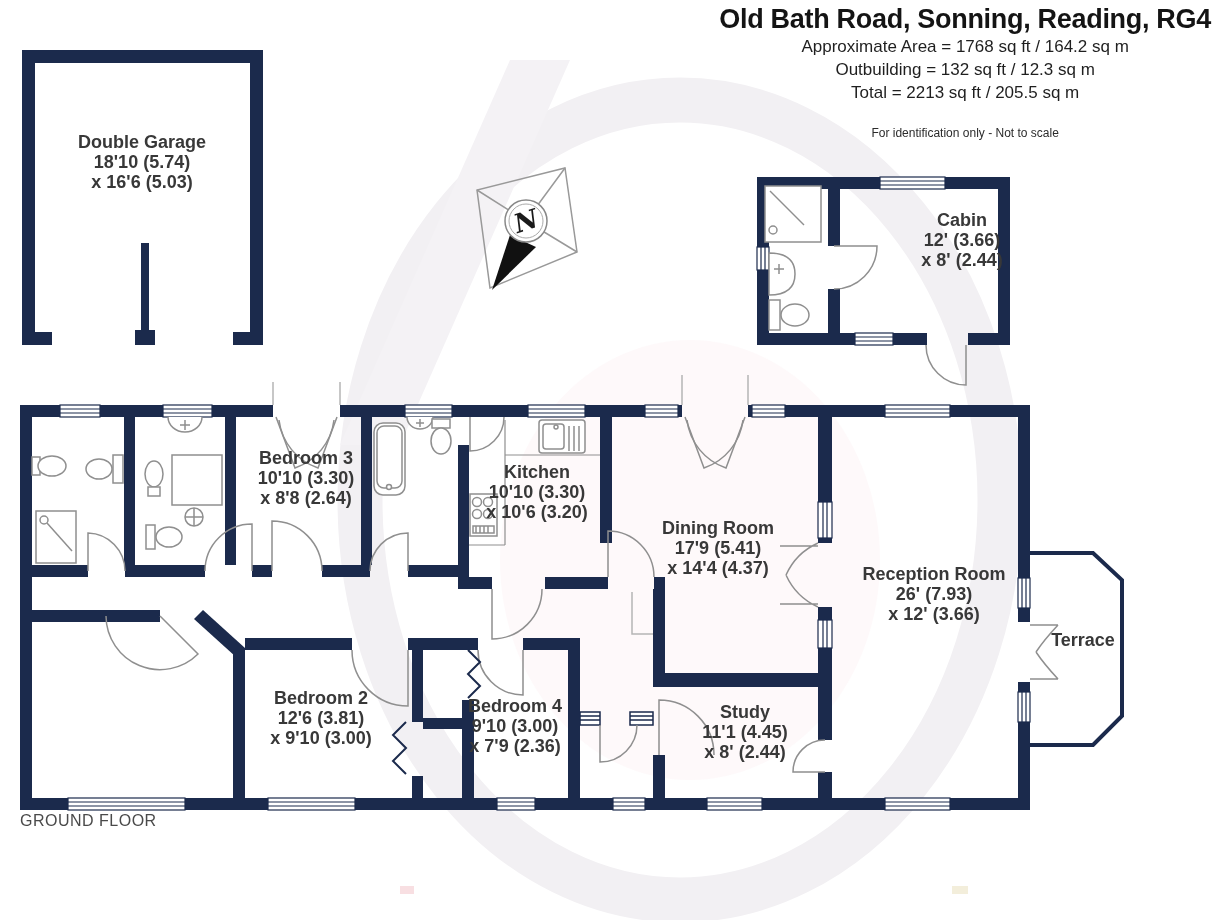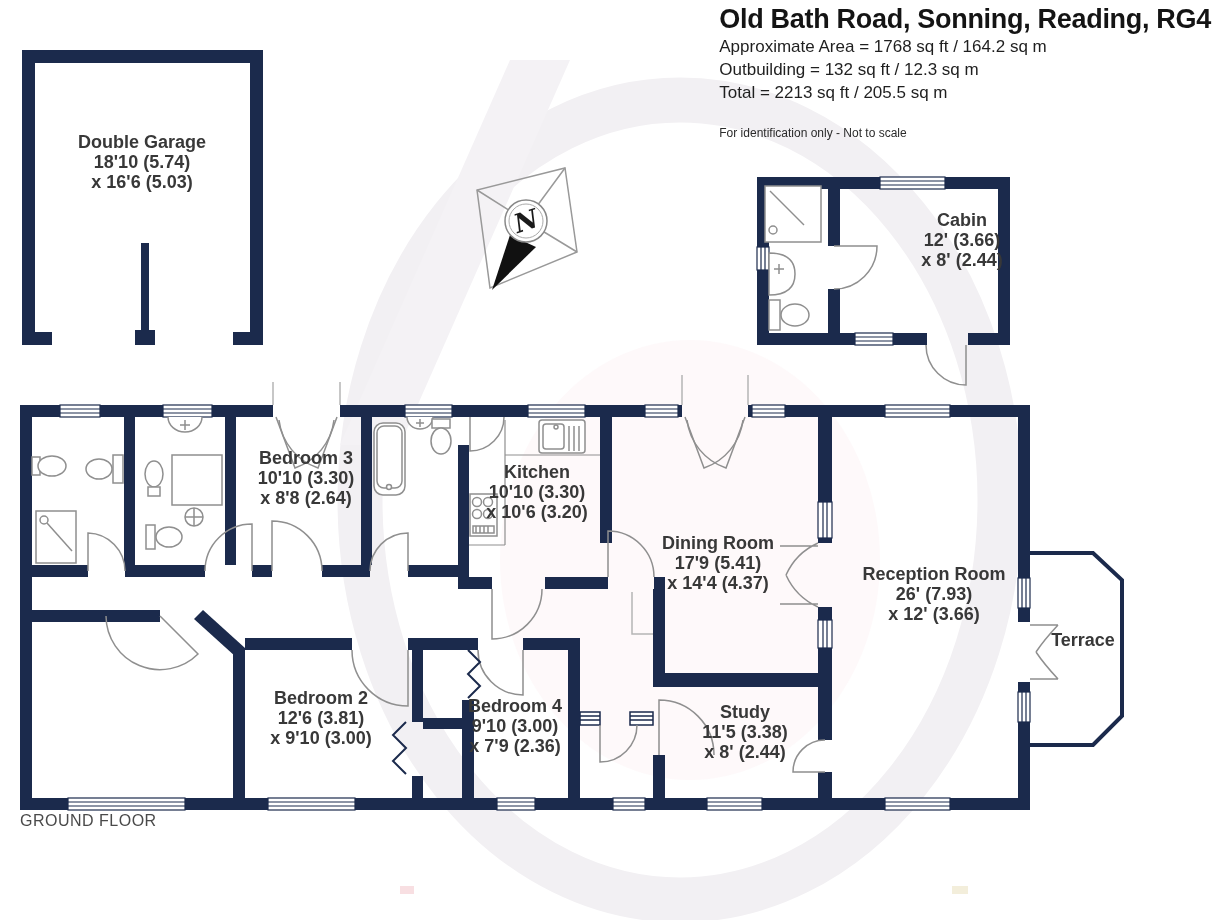--- a/index.html
+++ b/index.html
@@ -1,19 +1,19 @@
 <!DOCTYPE html>
 <html style="--wall: #1b2a4c; --door: #8f8f8f; --fixture: #8f8f8f; --label: #383838; --title: #141414; --muted: #4a4a4a;"><head>
 <meta charset="utf-8">
 <style>
   html,body{margin:0;padding:0;background:#fff;}
   #page{position:relative;width:1217px;height:920px;background:#fff;overflow:hidden;
         font-family:"Liberation Sans",sans-serif;}
   svg{position:absolute;left:0;top:0;}
-  .header{position:absolute;top:4px;right:6px;text-align:left;z-index:5;}
+  .header{position:absolute;top:4px;right:6px;text-align:center;z-index:5;}
   .title{font-size:27px;font-weight:bold;color:var(--title,#141414);letter-spacing:-0.3px;}
   .area-line{font-size:17px;color:#1f1f1f;line-height:22px;margin-top:1px;}
   .disclaimer{font-size:12px;color:#2b2b2b;margin-top:22px;}
   .room-label{position:absolute;transform:translateX(-50%);text-align:center;z-index:4;
               color:var(--label,#383838);font-size:18px;font-weight:bold;line-height:20px;white-space:nowrap;}
   .floor-label{position:absolute;left:20px;top:812px;font-size:16px;font-weight:normal;
                color:var(--muted,#4a4a4a);letter-spacing:0.5px;z-index:4;}
 </style>
 </head>
 <body>
@@ -334,21 +334,21 @@
   <div class="room-label" style="left:306px;top:448px;">
     <div>Bedroom 3</div>
       <div>10'10 (3.30)</div>
       <div>x 8'8 (2.64)</div>
   </div>
   <div class="room-label" style="left:537px;top:462px;">
     <div>Kitchen</div>
       <div>10'10 (3.30)</div>
       <div>x 10'6 (3.20)</div>
   </div>
-  <div class="room-label" style="left:718px;top:533px;">
+  <div class="room-label" style="left:718px;top:518px;">
     <div>Dining Room</div>
       <div>17'9 (5.41)</div>
       <div>x 14'4 (4.37)</div>
   </div>
   <div class="room-label" style="left:934px;top:564px;">
     <div>Reception Room</div>
       <div>26' (7.93)</div>
       <div>x 12' (3.66)</div>
   </div>
   <div class="room-label" style="left:1083px;top:630px;">
@@ -359,18 +359,18 @@
       <div>12'6 (3.81)</div>
       <div>x 9'10 (3.00)</div>
   </div>
   <div class="room-label" style="left:515px;top:696px;">
     <div>Bedroom 4</div>
       <div>9'10 (3.00)</div>
       <div>x 7'9 (2.36)</div>
   </div>
   <div class="room-label" style="left:745px;top:702px;">
     <div>Study</div>
-      <div>11'5 (3.38)</div>
+      <div>11'1 (4.45)</div>
       <div>x 8' (2.44)</div>
   </div>
 
   <div class="floor-label">GROUND FLOOR</div>
 </div>
 
 </body></html>

